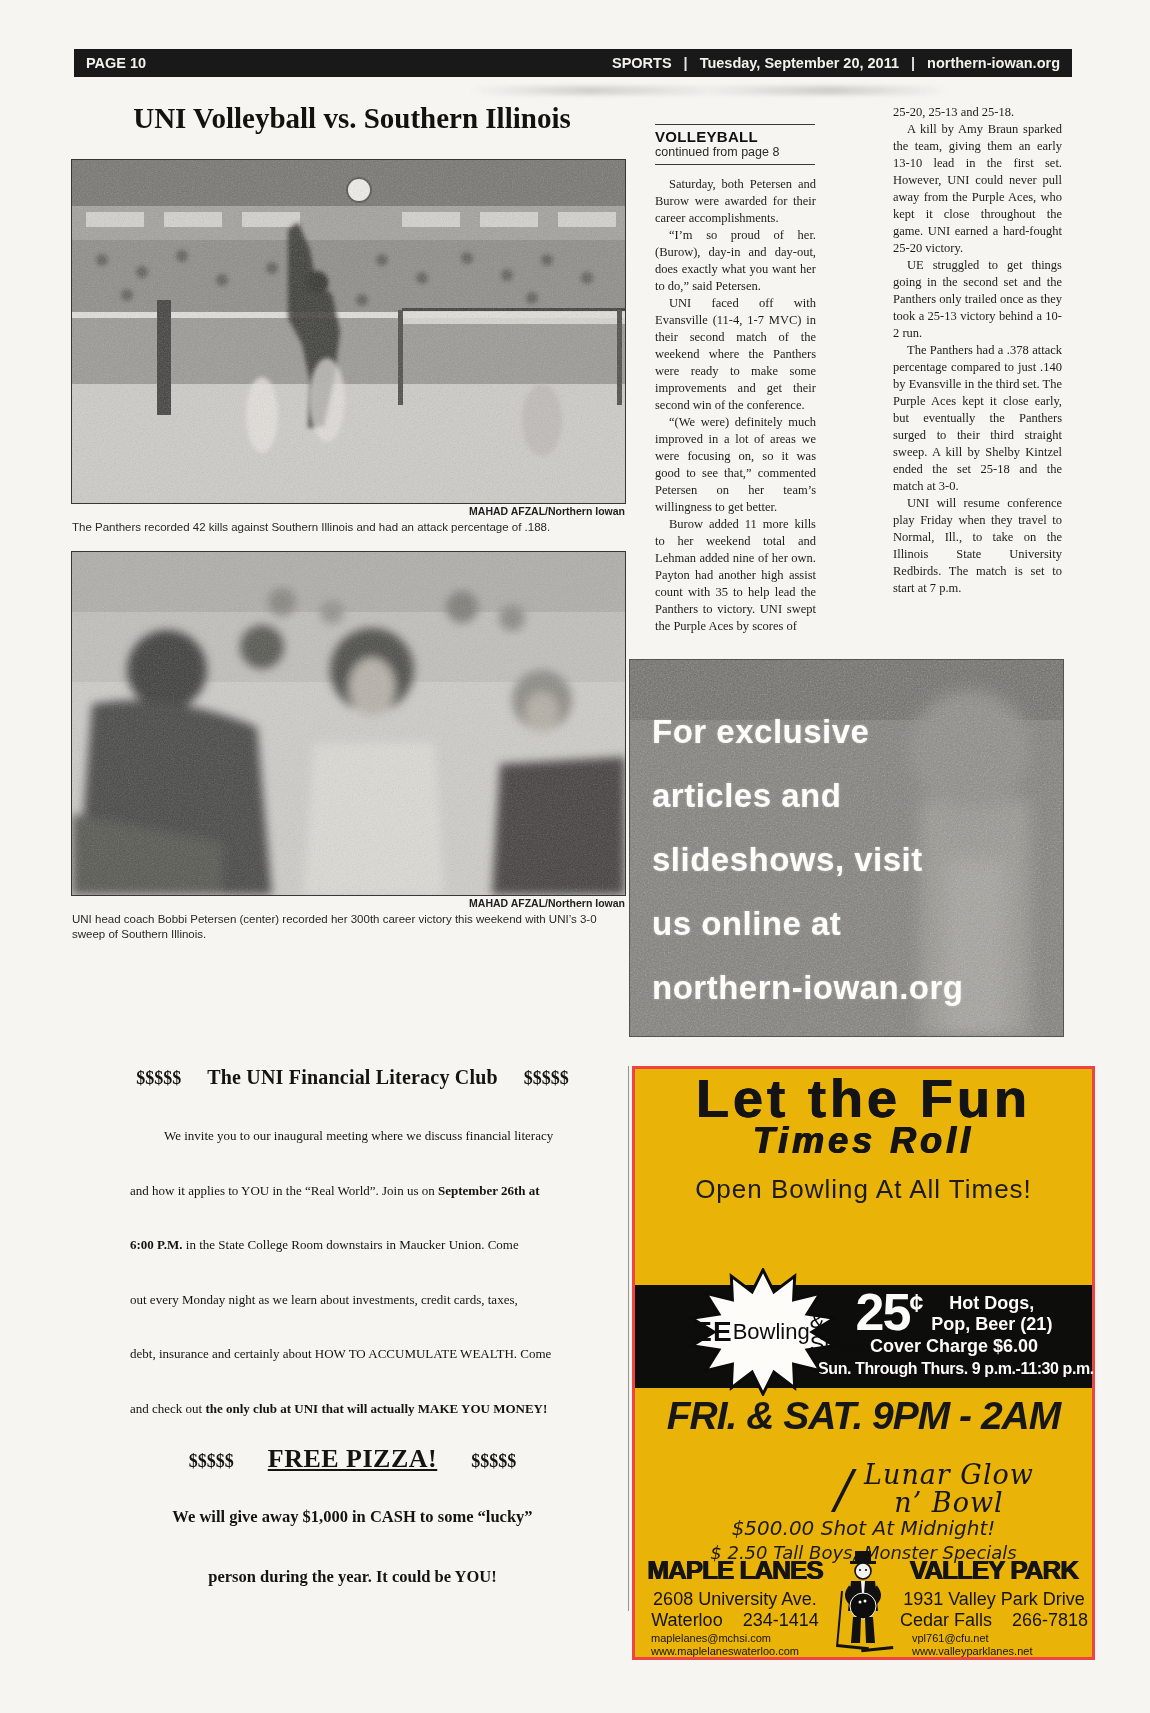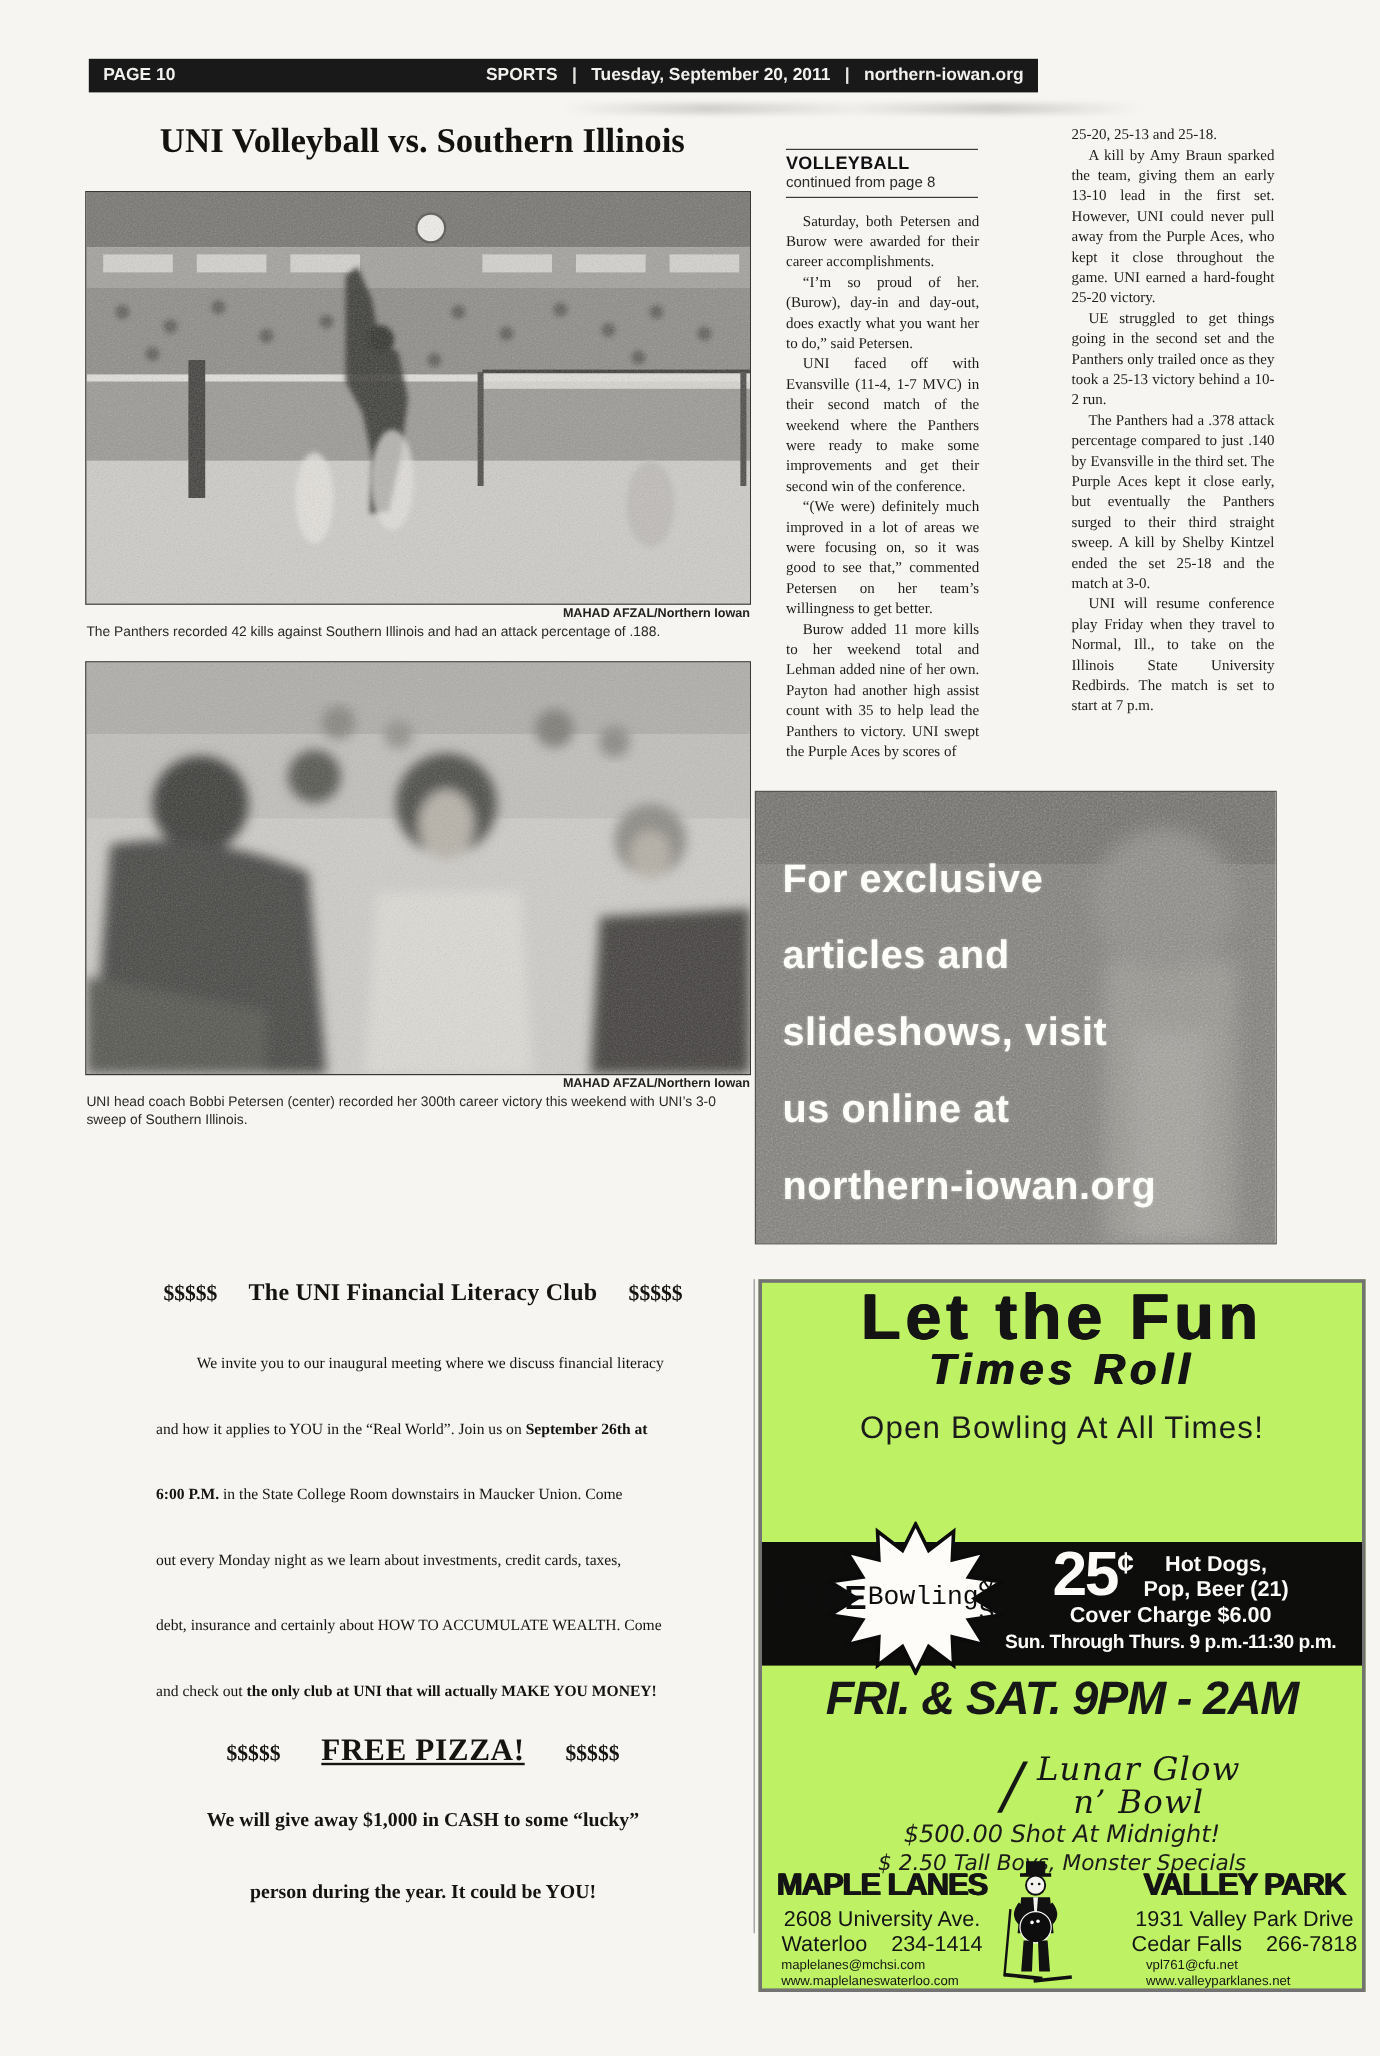--- a/index.html
+++ b/index.html
@@ -1,20 +1,20 @@
 <!DOCTYPE html>
 <html><head>
 <meta charset="utf-8">
 <style>
   html,body { margin:0; padding:0; background:#e9e7e3; }
   .page { position:relative; width:1150px; height:1713px; margin:0 auto; background:#f6f5f2;
           font-family:"Liberation Sans", sans-serif; color:#1c1b19; overflow:hidden; }
 
   
-  .masthead { position:absolute; left:74px; top:49px; width:791px; height:28px; background:#191919;
+  .masthead { position:absolute; left:74px; top:49px; width:998px; height:28px; background:#191919;
               color:#f2f1ee; display:flex; align-items:center; justify-content:space-between;
               padding:0 12px; box-sizing:border-box; font-weight:bold; font-size:14.5px; }
   .mh-right { display:flex; gap:12px; align-items:center; }
   .mh-sep { font-weight:bold; opacity:.95; }
   .smudge { position:absolute; left:470px; top:86px; width:480px; height:9px;
             background:linear-gradient(90deg, rgba(120,118,112,0), rgba(120,118,112,.28), rgba(120,118,112,.06),
             rgba(120,118,112,.3), rgba(120,118,112,0)); filter:blur(2px); }
 
   
   .headline { position:absolute; left:78px; top:102px; width:548px; margin:0; text-align:center;
@@ -64,43 +64,43 @@
   .fin-line { height:54.5px; line-height:54.5px; font-size:13px; padding-left:30px; white-space:nowrap; }
   .fin-line-first { padding-left:64px; }
   .fin-line b { font-weight:bold; }
   .fin-pizza { margin-top:8px; display:flex; justify-content:center; align-items:baseline; gap:34px;
                font-weight:bold; font-size:18px; }
   .fin-pizza .pizza { font-size:26px; text-decoration:underline; letter-spacing:.5px; }
   .fin-cash { margin-top:33px; text-align:center; font-weight:bold; font-size:16.5px; }
   .fin-cash2 { margin-top:40px; }
 
   
-  .bowl-ad { position:absolute; left:632px; top:1066px; width:506px; height:594px; background:#bef264;
-             border:3px solid #737373; box-sizing:border-box; }
+  .bowl-ad { position:absolute; left:632px; top:1066px; width:463px; height:594px; background:#eab308;
+             border:3px solid #ef4444; box-sizing:border-box; }
   .bowl-ad > div { position:absolute; left:0; right:0; }
   .heavy { text-shadow:.6px 0 currentColor, -.6px 0 currentColor; }
   .bw-t1 { top:2px; text-align:center; font-size:54px; font-weight:bold; letter-spacing:4px;
            line-height:1; color:#141414; }
   .bw-t2 { top:54px; text-align:center; font-size:36px; font-weight:bold; letter-spacing:4px;
            line-height:1; color:#141414;font-style:italic; }
   .bw-sub { top:105px; text-align:center; font-size:26px; letter-spacing:1px; color:#1b1b1b; }
   .bw-band { top:216px; height:103px; background:#0d0d0c; color:#fcfbf8; }
   .bw-band-inner { position:absolute; left:183px; right:2px; top:0; bottom:0; text-align:center; }
   .bw-price-row { display:flex; justify-content:center; align-items:flex-start; gap:8px; margin-top:5px; }
   .bw-price { font-size:52px; font-weight:bold; line-height:.85; letter-spacing:-2px; }
   .bw-price sup { font-size:25px; letter-spacing:0; }
   .bw-items { text-align:center; font-weight:bold; font-size:18px; line-height:21px; margin-top:3px; }
   .bw-cover { font-weight:bold; font-size:18px; margin-top:1px; }
   .bw-hours { font-weight:bold; font-size:16px; margin-top:3px; letter-spacing:-.4px; white-space:nowrap; }
   .bw-star { position:absolute; left:53px; top:199px; width:150px; height:128px; }
   .bw-star-text { position:absolute; left:53px !important; top:199px; width:150px !important; height:128px;
                   right:auto !important; display:flex; flex-direction:row; justify-content:center;
                   align-items:center; color:#0d0d0d; line-height:1.05; }
   .bst1 { font-size:28px; font-weight:bold; letter-spacing:1px; }
-  .bst2, .bst3 { font-size:22px;font-family:Liberation Mono, monospace; }
+  .bst2, .bst3 { font-size:22px; }
   .bw-fri { top:327px; text-align:center; font-style:italic; font-weight:bold; font-size:39px;
             letter-spacing:-1px; line-height:1; color:#171717; }
   .bw-lights { top:369px; text-align:center; font-weight:bold; font-size:17px; letter-spacing:-.2px; }
   .bw-script { top:392px; height:58px; font-family:"DejaVu Serif", serif; font-style:italic; color:#161616; }
   .bw-script div div { font-size:27px; line-height:28px; letter-spacing:1px; }
   .bw-script-left { position:absolute; left:24px; width:180px; text-align:center; }
   .bw-slash { position:absolute; left:200px; top:-2px; font-size:52px; font-style:italic; }
   .bw-script-right { position:absolute; left:224px; width:180px; text-align:center; }
   .bw-shot { top:447px; text-align:center; font-size:20px; font-style:italic; font-family:"DejaVu Sans", sans-serif; }
   .bw-tall { top:473px; text-align:center; font-size:18px; font-style:italic; font-family:"DejaVu Sans", sans-serif; }

